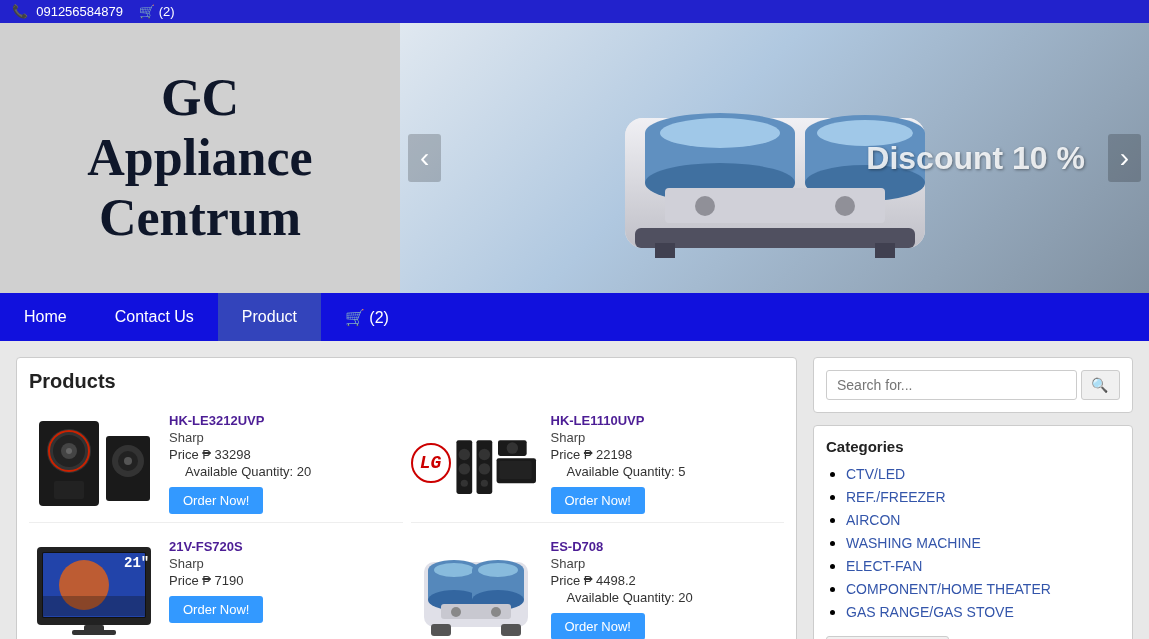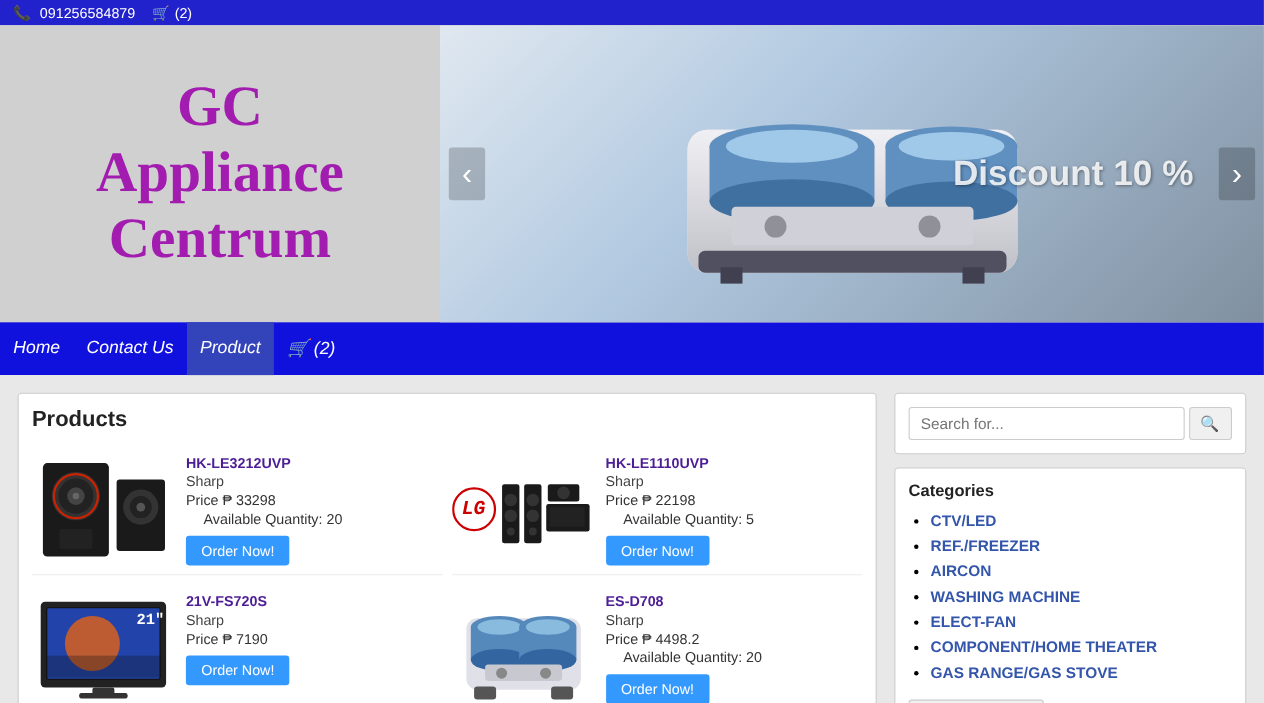--- a/index.html
+++ b/index.html
@@ -29,21 +29,21 @@
       align-items: center;
       justify-content: center;
       flex-shrink: 0;
     }
     #logo-text {
       font-size: 52px;
       font-weight: bold;
       font-family: Georgia, serif;
       text-align: center;
       line-height: 1.15;
-      color: #a21caf;
+      color: #0f172a;
     }
     #banner-area {
       flex: 1;
       background: #c8c8c8;
       position: relative;
       overflow: hidden;
       display: flex;
       align-items: center;
       justify-content: center;
     }
@@ -86,27 +86,26 @@
     
     #navbar {
       background: #1111dd;
       display: flex;
       align-items: center;
       height: 48px;
     }
     .nav-item {
       color: white;
       text-decoration: none;
-      padding: 0 12px;
+      padding: 0 24px;
       font-size: 16px;
       height: 100%;
       display: flex;
       align-items: center;
       cursor: pointer;
-      font-style: italic;
     }
     .nav-item.active { background: #3344bb; }
     .nav-cart { display: flex; align-items: center; gap: 6px; }
 
     
     #main {
       display: flex;
       gap: 0;
       padding: 16px;
       background: #e8e8e8;
@@ -218,21 +217,21 @@
       border-radius: 4px;
       padding: 12px;
     }
     #categories-title {
       font-size: 15px;
       font-weight: bold;
       margin-bottom: 10px;
       color: #222;
     }
     .category-list { list-style: disc; padding-left: 20px; }
-    .category-list li { margin: 5px 0; font-weight: bold; }
+    .category-list li { margin: 5px 0; }
     .category-list a { color: #3355aa; text-decoration: none; font-size: 14px; }
     .show-hidden-btn {
       margin-top: 10px;
       background: #f0f0f0;
       border: 1px solid #ccc;
       padding: 4px 10px;
       font-size: 12px;
       cursor: pointer;
       border-radius: 3px;
     }

